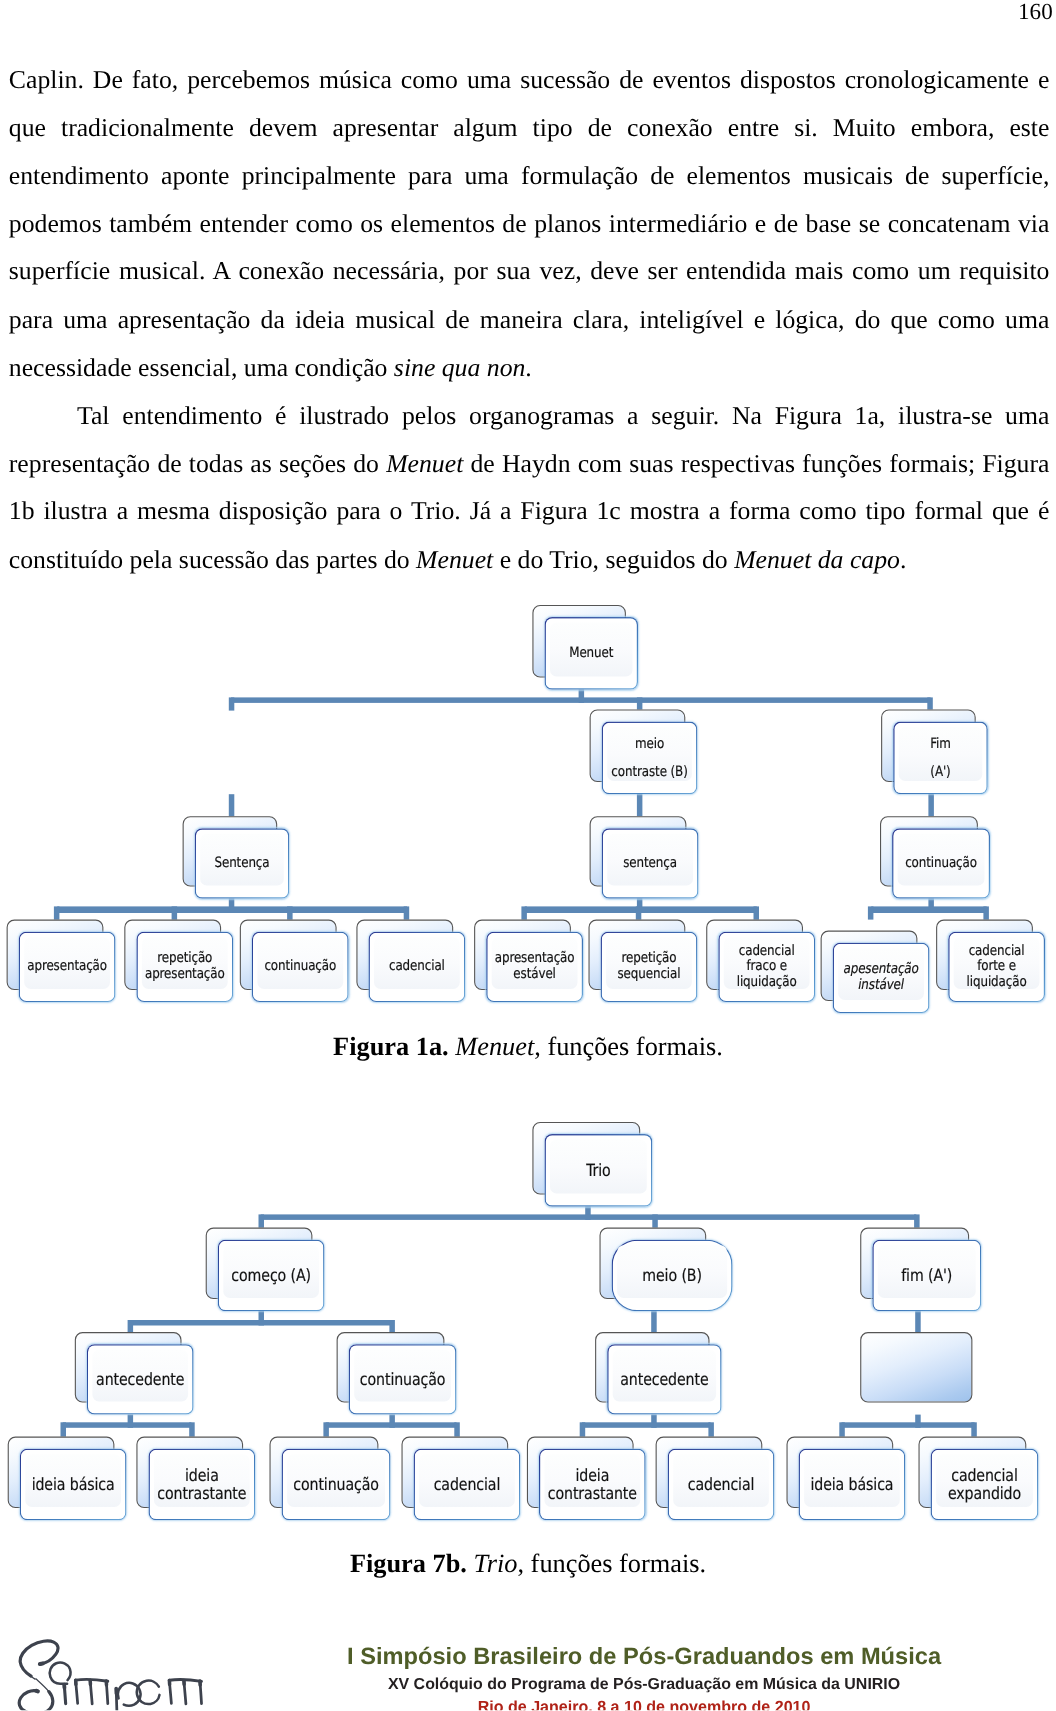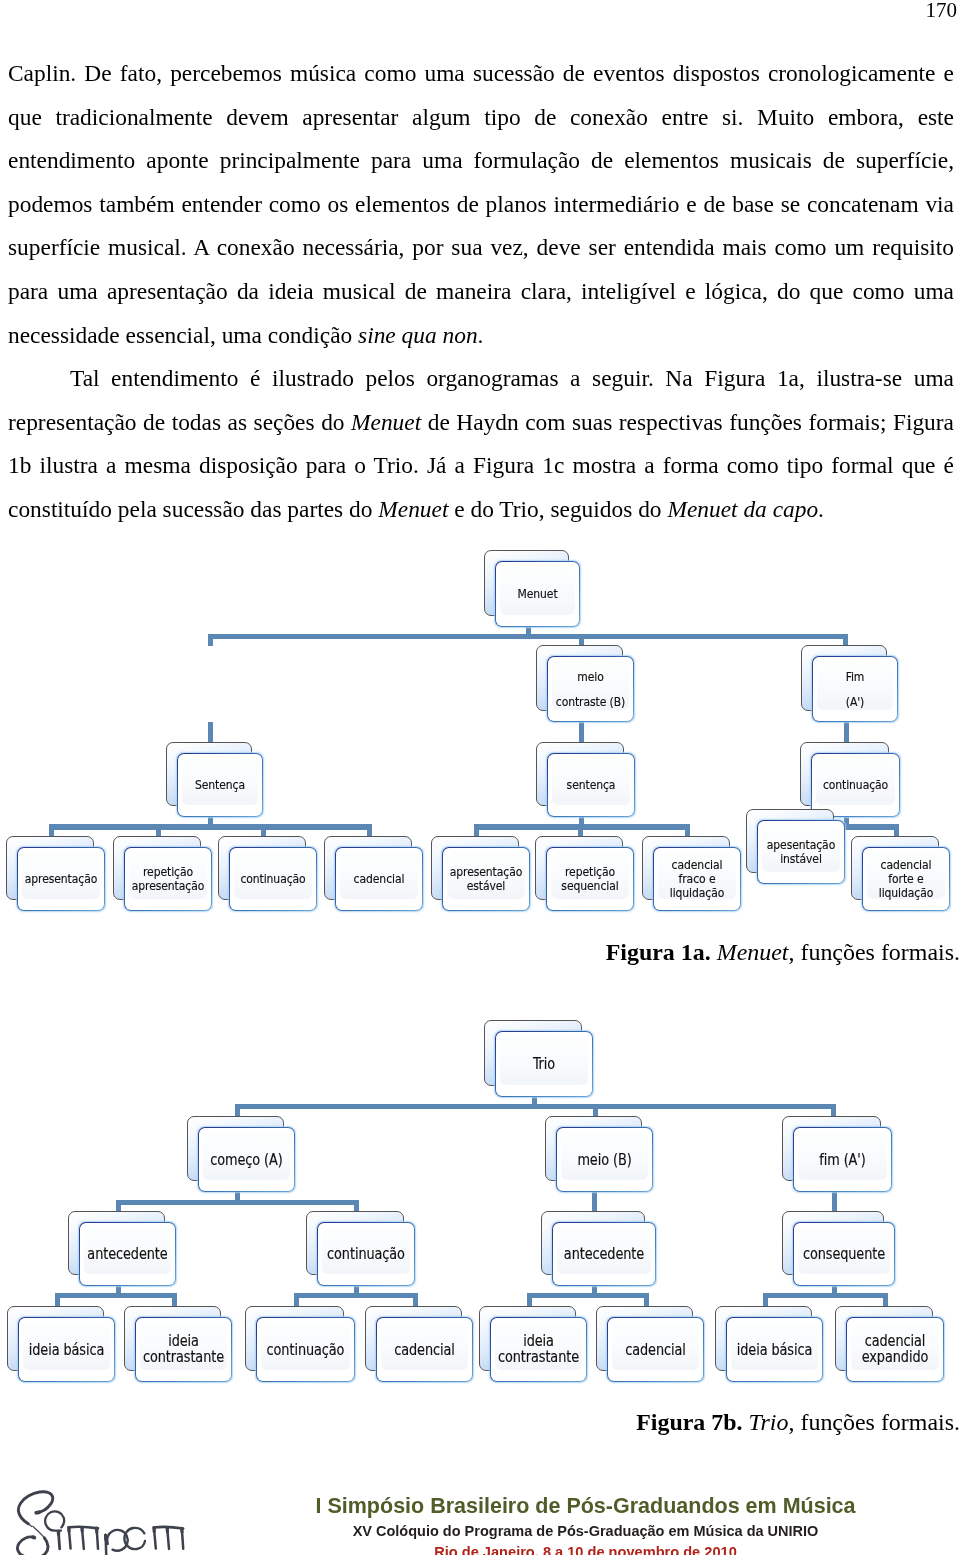--- a/index.html
+++ b/index.html
@@ -7,21 +7,21 @@
 body{width:960px;height:1555px;font-family:"Liberation Serif",serif;color:#000;-webkit-font-smoothing:antialiased;text-rendering:optimizeLegibility;}
 .page{position:relative;width:960px;height:1555px;overflow:hidden;background:#fff;}
 
 .pagenum{position:absolute;top:0.4px;right:3px;font-size:21px;line-height:1;}
 
 .body-text{position:absolute;left:8px;top:52.3px;width:946px;font-size:23.4px;line-height:43.55px;text-align:justify;}
 .body-text p{margin:0;}
 .body-text p.indent{text-indent:62px;}
 .body-text i{}
 
-.caption{position:absolute;left:0;width:960px;text-align:right;font-size:23.95px;line-height:30px;}
+.caption{position:absolute;left:0;width:960px;text-align:center;font-size:23.95px;line-height:30px;}
 .caption b{font-weight:bold;}
 .caption i{font-style:italic;}
 
 .chart{position:absolute;left:0;top:0;width:960px;height:1555px;}
 .node{position:absolute;}
 .node .back{position:absolute;left:0;top:0;border:1px solid #555;border-radius:7px;
   background:linear-gradient(160deg,#ffffff 0%,#f6fafe 18%,#e3eefc 42%,#c9ddf7 66%,#abcaef 88%,#9ec2ec 100%);box-sizing:border-box;}
 .node .front{position:absolute;border-radius:7px;box-sizing:border-box;
   background:
     linear-gradient(#ffffff,#ffffff) padding-box,
@@ -42,21 +42,21 @@
 .footer .f1,.footer .f2,.footer .f3{text-align:center;font-family:"Liberation Sans",sans-serif;font-weight:bold;}
 .footer .f1{position:absolute;left:185.5px;width:800px;top:1471px;font-size:21.5px;color:#4f5d28;line-height:24px;}
 .footer .f2{position:absolute;left:185.5px;width:800px;top:1499px;font-size:14.5px;color:#231f20;line-height:19px;}
 .footer .f3{position:absolute;left:185.5px;width:800px;top:1519.5px;font-size:14.6px;color:#b02318;line-height:19px;}
 </style>
 </head>
 <body>
 
 <div class="page">
 
-  <div class="pagenum">170</div>
+  <div class="pagenum">160</div>
 
   <div class="body-text">
     <p><span>Caplin. De fato, percebemos música como uma sucessão de eventos dispostos cronologicamente e que tradicionalmente devem apresentar algum tipo de conexão entre si. Muito embora, este entendimento aponte principalmente para uma formulação de elementos musicais de superfície, podemos também entender como os elementos de planos intermediário e de base se concatenam via superfície musical. A conexão necessária, por sua vez, deve ser entendida mais como um requisito para uma apresentação da ideia musical de maneira clara, inteligível e lógica, do que como uma necessidade essencial, uma condição </span><i>sine qua non</i><span>.</span></p>
     <p class="indent"><span>Tal entendimento é ilustrado pelos organogramas a seguir. Na Figura 1a, ilustra-se uma representação de todas as seções do </span><i>Menuet</i><span> de Haydn com suas respectivas funções formais; Figura 1b ilustra a mesma disposição para o Trio. Já a Figura 1c mostra a forma como tipo formal que é constituído pela sucessão das partes do </span><i>Menuet</i><span> e do Trio, seguidos do </span><i>Menuet da capo</i><span>.</span></p>
   </div>
 
 <div class="chart chart1">
 <div class="conn" style="left:525.6px;top:627px;width:5.2px;height:12.1px;"></div>
 <div class="conn" style="left:210.2px;top:633.9px;width:635.5px;height:5.2px;"></div>
 <div class="conn" style="left:207.6px;top:633.9px;width:5.2px;height:12.1px;"></div>
@@ -158,21 +158,21 @@
         </div>
       </div>
 <div class="node" style="left:642px;top:836px;width:99px;height:75px;">
         <div class="back" style="width:88px;height:64px;"></div>
         <div class="front" style="left:11px;top:11px;width:88px;height:64px;">
           <span class="lbl">cadencial
 fraco e
 liquidação</span>
         </div>
       </div>
-<div class="node" style="left:746px;top:809px;width:99px;height:75px;">
+<div class="node" style="left:746px;top:846px;width:99px;height:75px;font-style:italic;">
         <div class="back" style="width:88px;height:64px;"></div>
         <div class="front" style="left:11px;top:11px;width:88px;height:64px;">
           <span class="lbl">apesentação
 instável</span>
         </div>
       </div>
 <div class="node" style="left:851px;top:836px;width:99px;height:75px;">
         <div class="back" style="width:88px;height:64px;"></div>
         <div class="front" style="left:11px;top:11px;width:88px;height:64px;">
           <span class="lbl">cadencial
@@ -216,21 +216,21 @@
         </div>
       </div>
 <div class="node" style="left:187px;top:1116px;width:108px;height:76px;">
         <div class="back" style="width:97px;height:65px;"></div>
         <div class="front" style="left:11px;top:11px;width:97px;height:65px;">
           <span class="lbl">começo (A)</span>
         </div>
       </div>
 <div class="node" style="left:545px;top:1116px;width:108px;height:76px;">
         <div class="back" style="width:97px;height:65px;"></div>
-        <div class="front" style="left:11px;top:11px;width:97px;height:65px;">
+        <div class="front" style="left:11px;top:11px;width:110px;height:65px;border-radius:23px;">
           <span class="lbl">meio (B)</span>
         </div>
       </div>
 <div class="node" style="left:782px;top:1116px;width:110px;height:76px;">
         <div class="back" style="width:99px;height:65px;"></div>
         <div class="front" style="left:11px;top:11px;width:99px;height:65px;">
           <span class="lbl">fim (A')</span>
         </div>
       </div>
 <div class="node" style="left:68px;top:1211px;width:108px;height:75px;">
@@ -246,23 +246,20 @@
         </div>
       </div>
 <div class="node" style="left:541px;top:1211px;width:115px;height:75px;">
         <div class="back" style="width:104px;height:64px;"></div>
         <div class="front" style="left:11px;top:11px;width:104px;height:64px;">
           <span class="lbl">antecedente</span>
         </div>
       </div>
 <div class="node" style="left:782px;top:1211px;width:113px;height:75px;">
         <div class="back" style="width:102px;height:64px;"></div>
-        <div class="front" style="left:11px;top:11px;width:102px;height:64px;">
-          <span class="lbl">consequente</span>
-        </div>
       </div>
 <div class="node" style="left:7px;top:1306px;width:108px;height:76px;">
         <div class="back" style="width:97px;height:65px;"></div>
         <div class="front" style="left:11px;top:11px;width:97px;height:65px;">
           <span class="lbl">ideia básica</span>
         </div>
       </div>
 <div class="node" style="left:124px;top:1306px;width:108px;height:76px;">
         <div class="back" style="width:97px;height:65px;"></div>
         <div class="front" style="left:11px;top:11px;width:97px;height:65px;">

